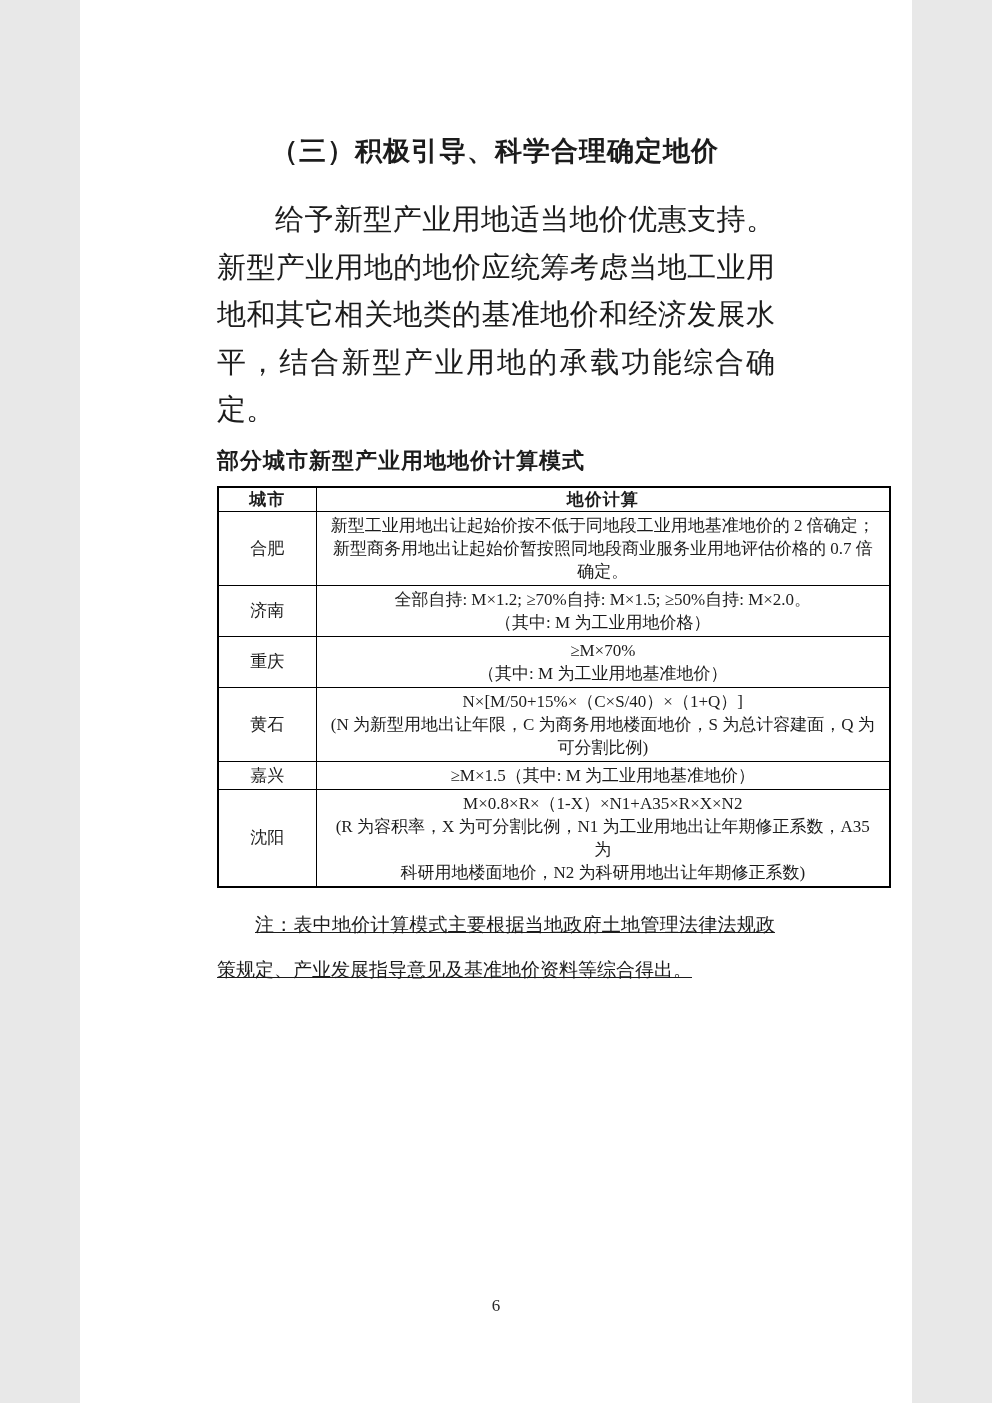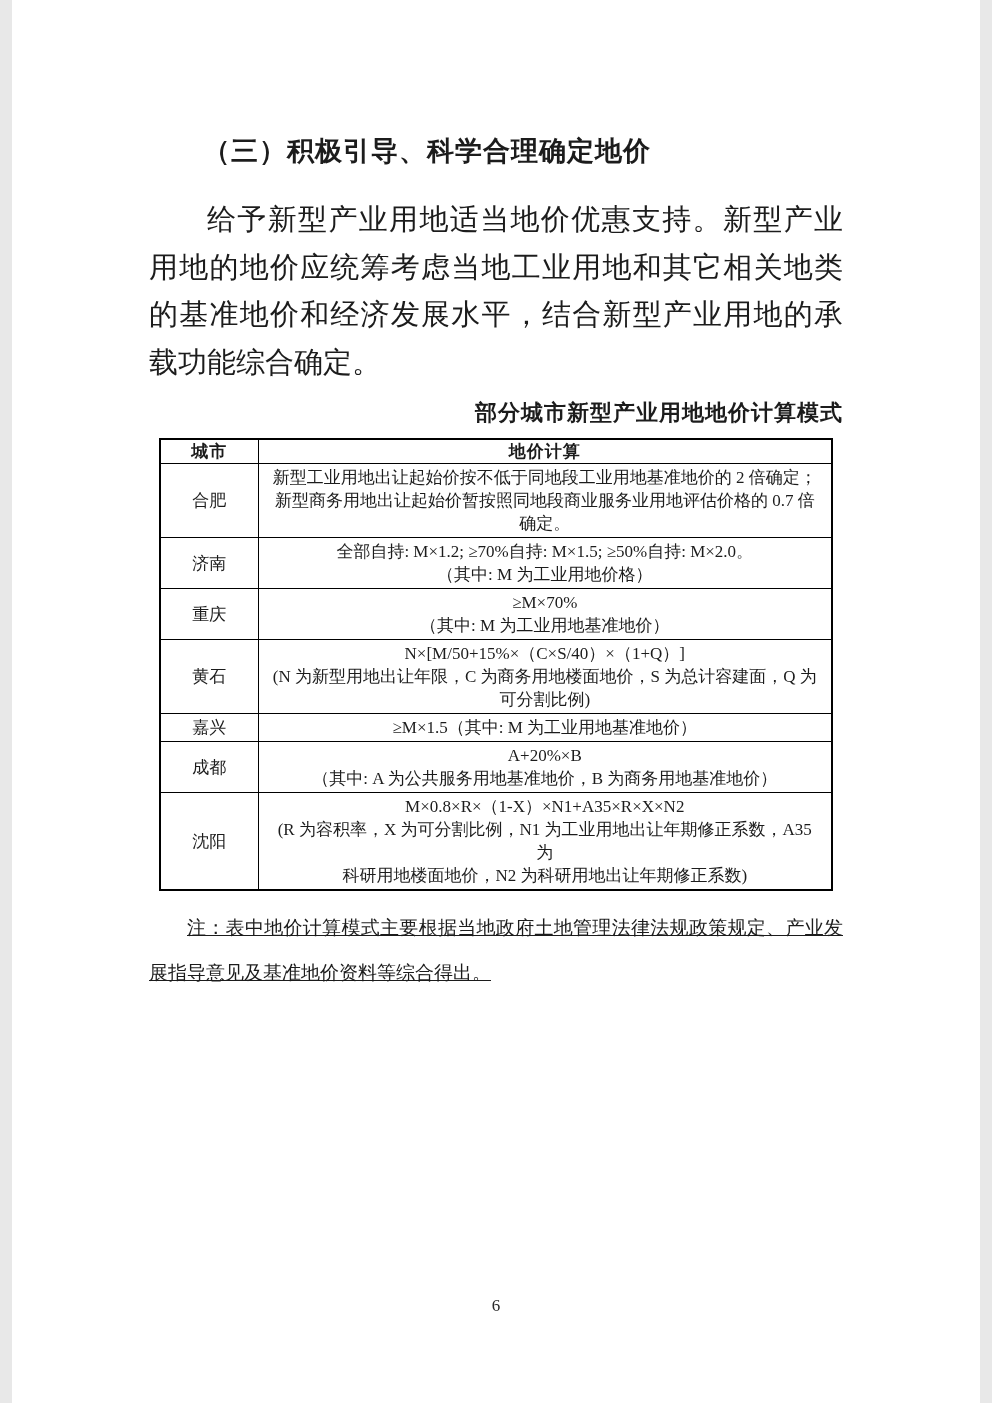--- a/index.html
+++ b/index.html
@@ -1,18 +1,18 @@
 <!DOCTYPE html>
 <html lang="zh"><head>
 <meta charset="utf-8">
 <style>
   html, body { margin: 0; padding: 0; background: #e8e8e8; }
   .page {
     position: relative;
-    width: 968px;
+    width: 832px;
     height: 1403px;
     margin: 0 auto;
     background: #ffffff;
     box-sizing: border-box;
     padding: 130px 137px 0 137px;
     font-family: "Liberation Serif", "DejaVu Serif", serif;
     color: #1c1c1c;
     overflow: hidden;
   }
   .heading {
@@ -26,21 +26,21 @@
   .para {
     font-size: 29px;
     line-height: 47.6px;
     text-align: justify;
     text-indent: 2em;
     margin: 0;
   }
   .tbl-title {
     font-size: 22px;
     font-weight: bold;
-    text-align: right;
+    text-align: left;
     margin: 12px 0 10px 0;
     letter-spacing: 1px;
   }
   table.price {
     border-collapse: collapse;
     table-layout: fixed;
     width: 672px;
     margin: 0 auto;
     border: 2px solid #000;
   }
@@ -116,25 +116,20 @@
         <td class="city">黄石</td>
         <td class="calc">N×[M/50+15%×（C×S/40）×（1+Q）]
 (N 为新型用地出让年限，C 为商务用地楼面地价，S 为总计容建面，Q 为
 可分割比例)</td>
       </tr>
       <tr>
         <td class="city">嘉兴</td>
         <td class="calc">≥M×1.5（其中: M 为工业用地基准地价）</td>
       </tr>
       <tr>
-        <td class="city">成都</td>
-        <td class="calc">A+20%×B
-（其中: A 为公共服务用地基准地价，B 为商务用地基准地价）</td>
-      </tr>
-      <tr>
         <td class="city">沈阳</td>
         <td class="calc">M×0.8×R×（1-X）×N1+A35×R×X×N2
 (R 为容积率，X 为可分割比例，N1 为工业用地出让年期修正系数，A35 为
 科研用地楼面地价，N2 为科研用地出让年期修正系数)</td>
       </tr>
     </tbody>
   </table>
 
   <p class="note">注：表中地价计算模式主要根据当地政府土地管理法律法规政策规定、产业发展指导意见及基准地价资料等综合得出。</p>
 

